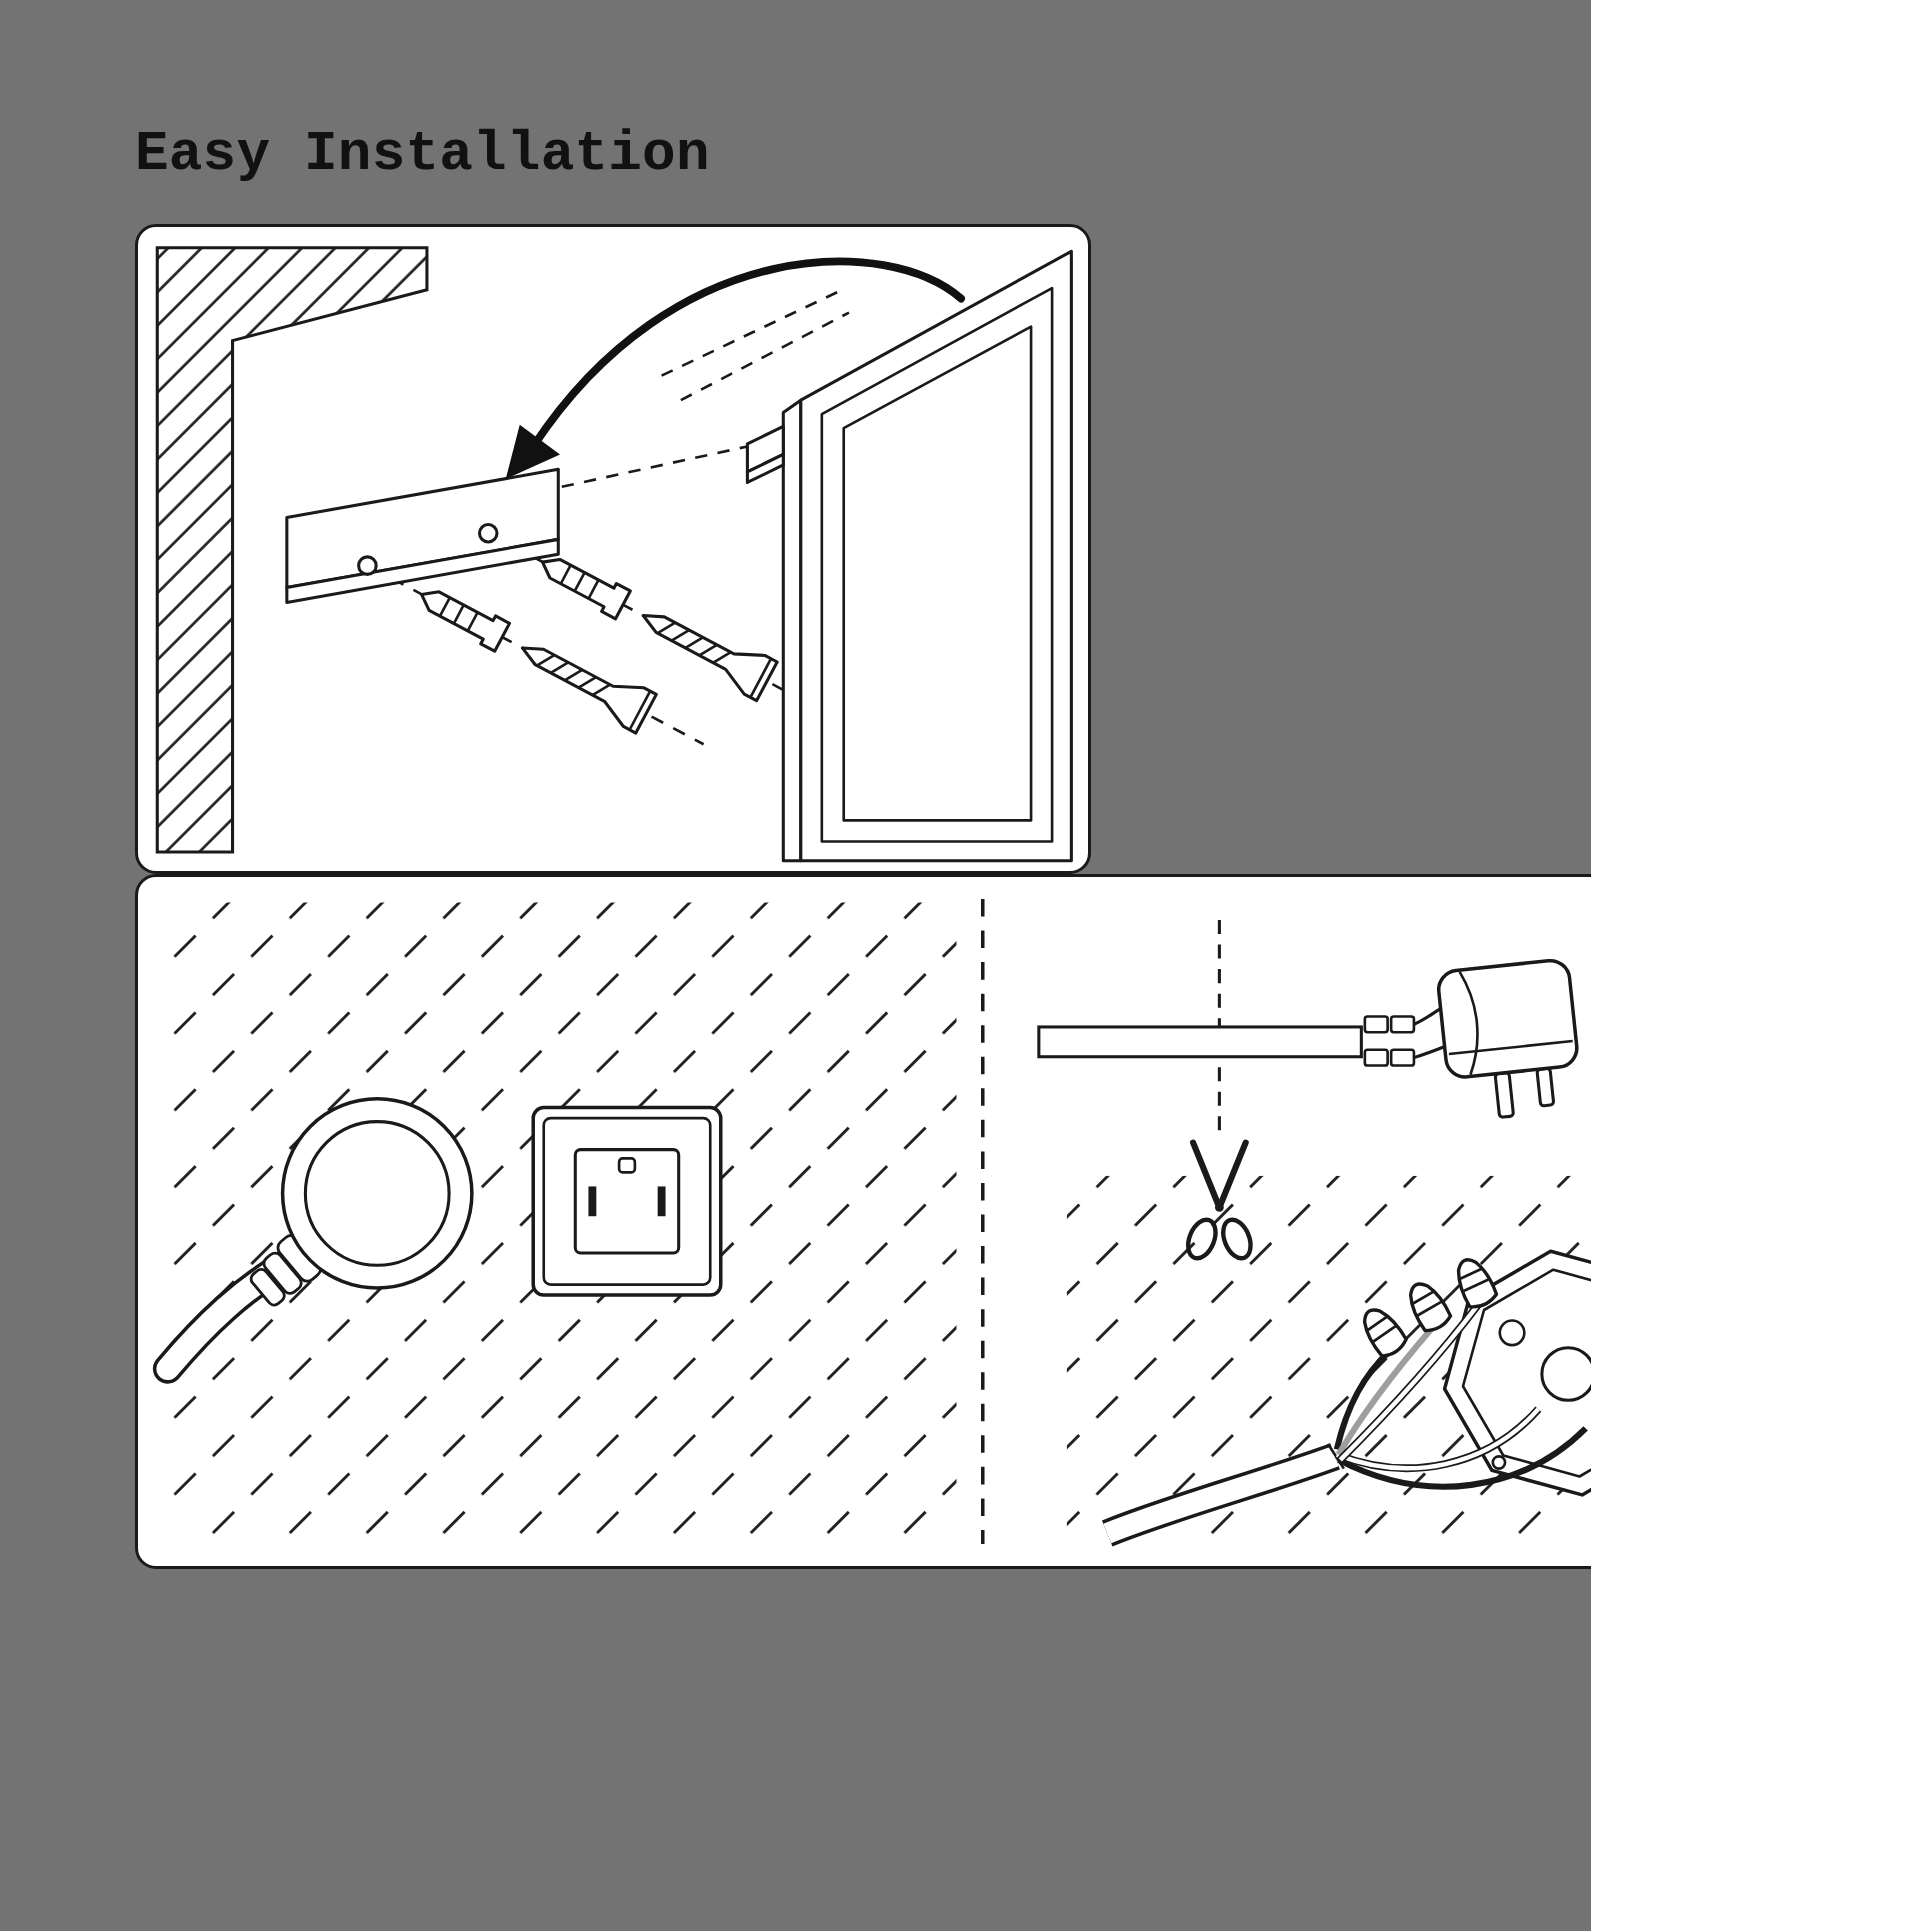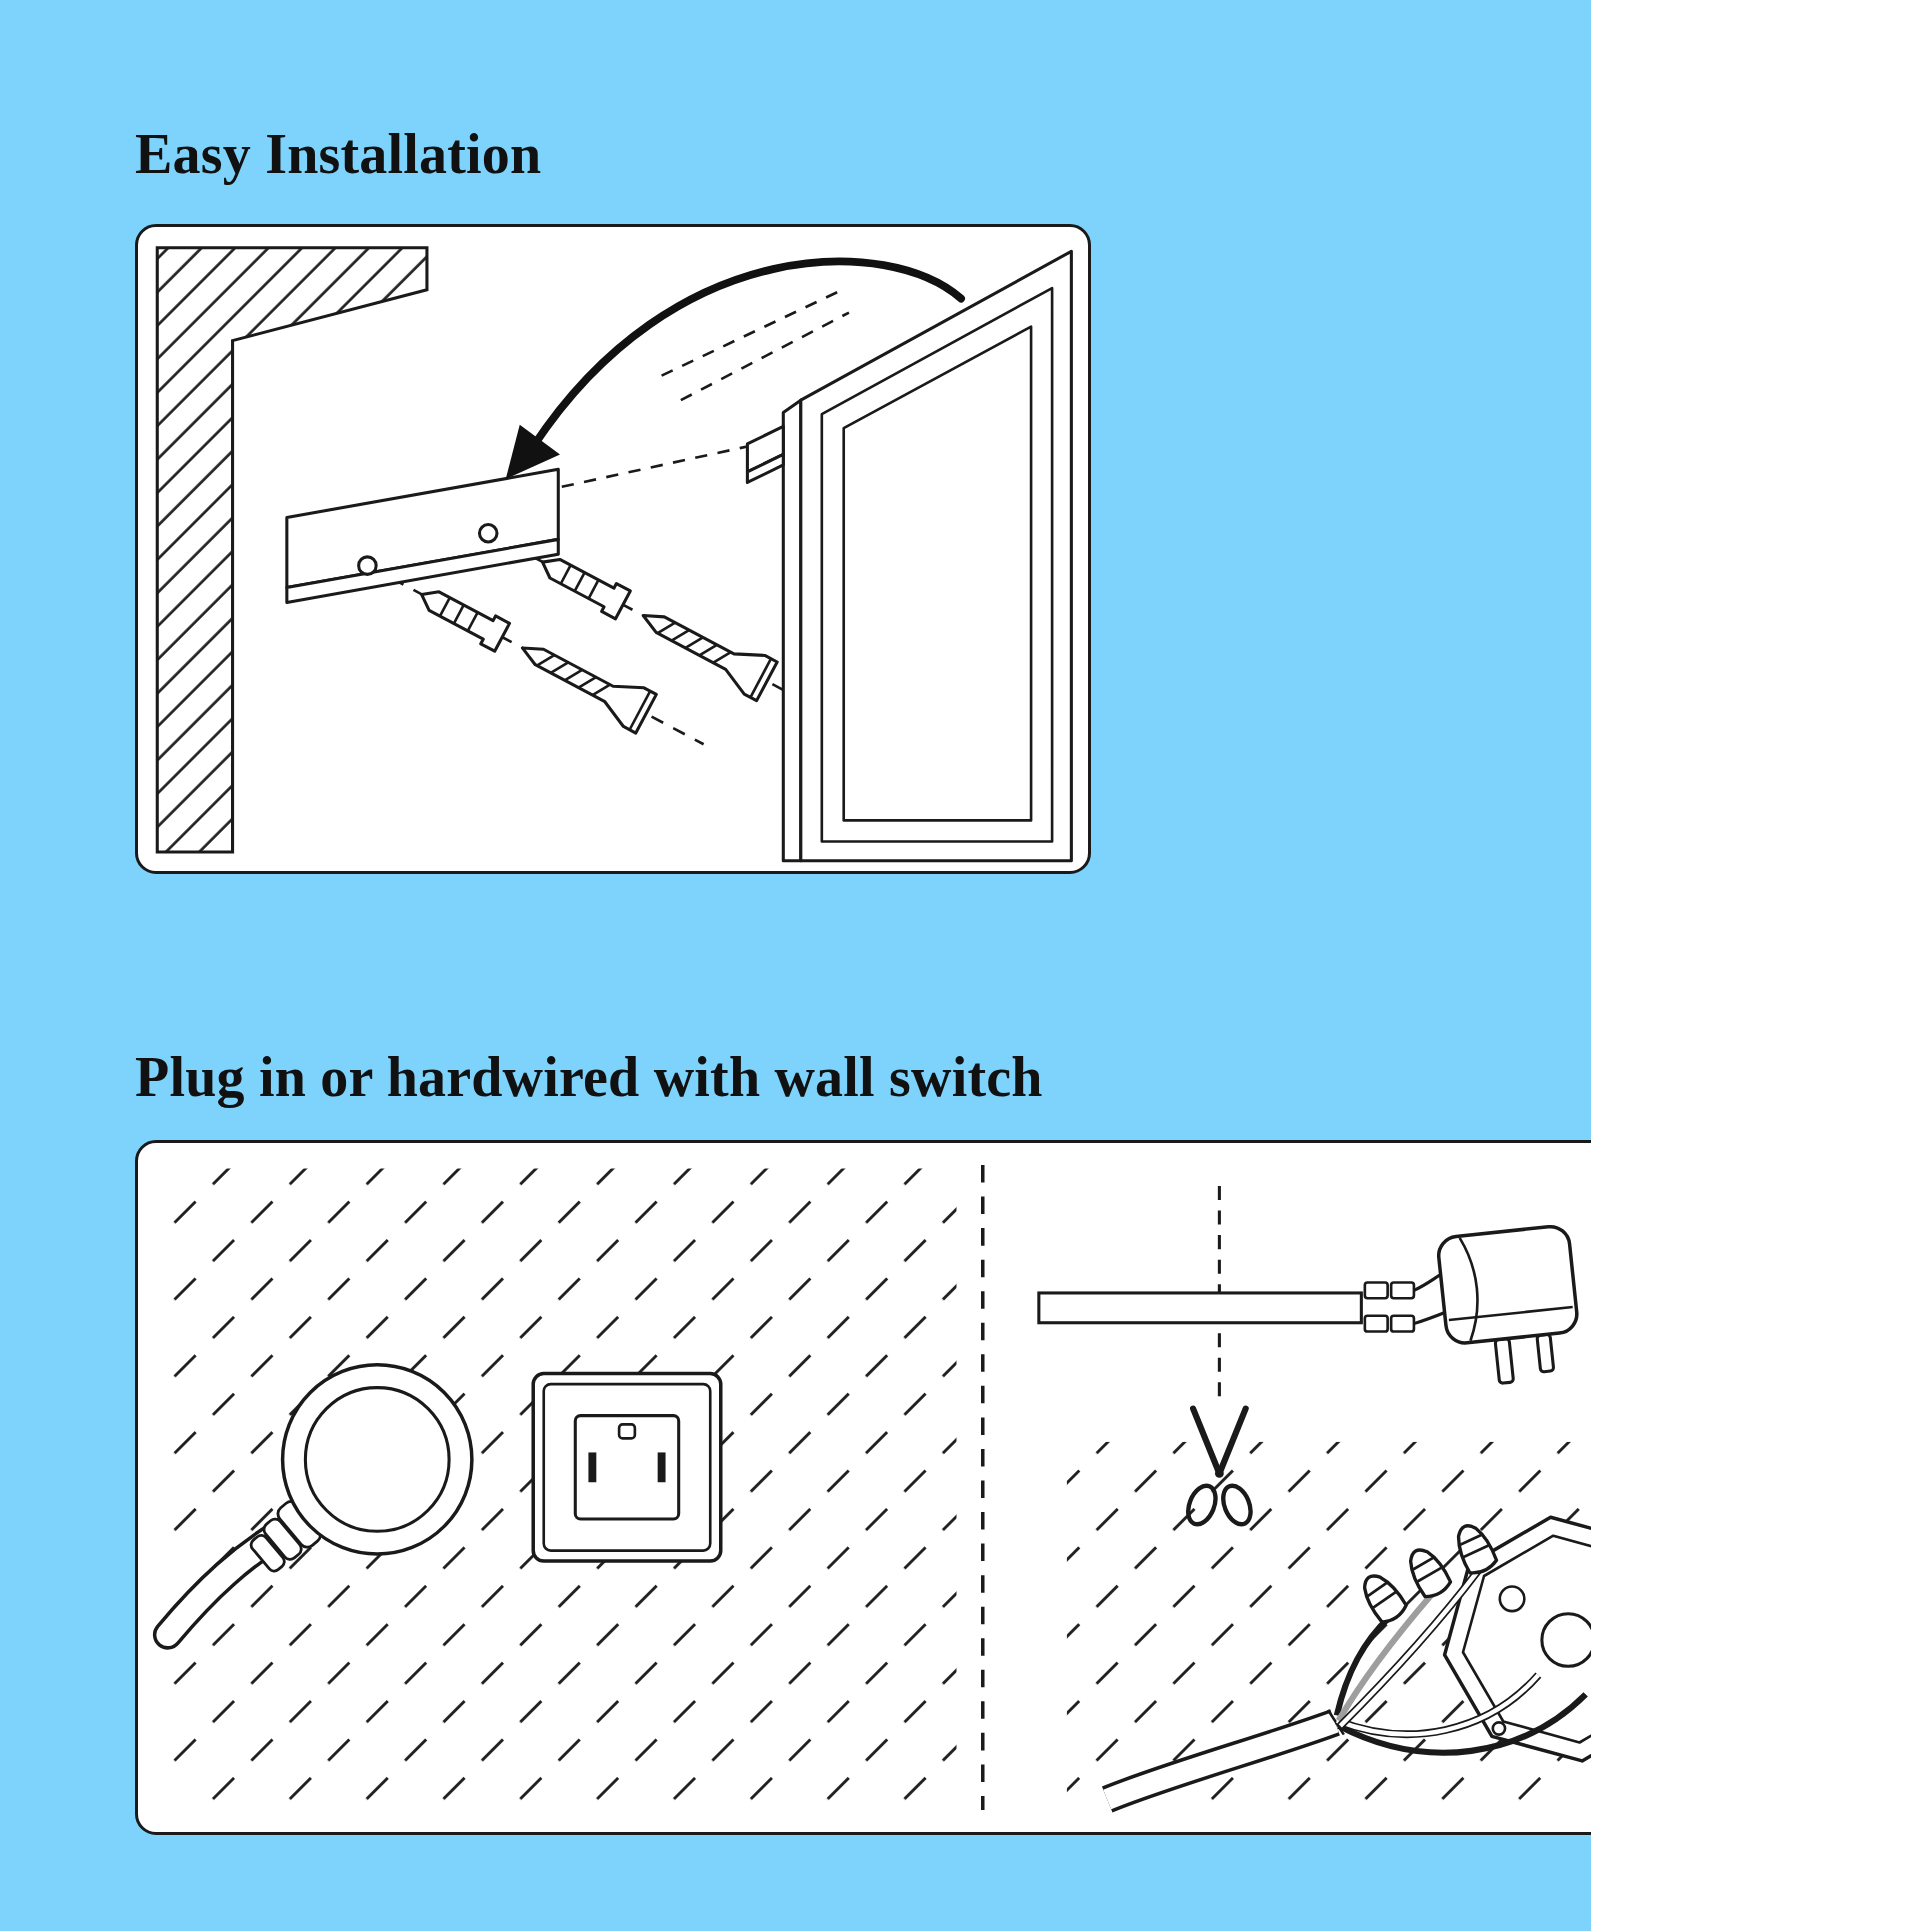--- a/index.html
+++ b/index.html
@@ -1,18 +1,18 @@
 <!DOCTYPE html>
 <html style="font-size:14px"><head>
 <meta charset="utf-8">
 <style>
   html,body{margin:0;padding:0;background:#ffffff;}
   .page{
-    width:1591px;height:1931px;background:#7dd3fc;position:relative;
-    font-family:Liberation Serif, serif;color:#111111;overflow:hidden;
+    width:1591px;height:1931px;background:#737373;position:relative;
+    font-family:Liberation Mono, monospace;color:#111111;overflow:hidden;
   }
   .content{padding:125px 0 0 135px;}
   .section-title{
     margin:0;font-size:56px;line-height:1.05;font-weight:700;color:#111111;
     letter-spacing:0.2px;
   }
   .title-1{margin-bottom:40px;}
   .title-2{margin-top:174px;margin-bottom:33px;}
   .panel{
     box-sizing:border-box;border:3.5px solid #1a1a1a;border-radius:21px;
@@ -85,21 +85,20 @@
           </g>
         </g>
 
         <g>
           <path d="M 940,80 C 858,8 612,6 452,248" fill="none" stroke="#111111" stroke-width="9" stroke-linecap="round"></path>
           <polygon points="420,286 436,224 482,258" fill="#111111"></polygon>
         </g>
       </svg>
     </div>
 
-    <h1 class="section-title title-2">Plug in or hardwired with wall switch</h1>
 
     <div class="panel panel-2">
       <svg viewBox="0 0 1892 784">
         <defs>
           <pattern id="tex45" patternUnits="userSpaceOnUse" width="62" height="62" patternTransform="rotate(45)">
             <line x1="31" y1="-6" x2="31" y2="68" stroke="#1a1a1a" stroke-width="3.2" stroke-dasharray="40 28"></line>
           </pattern>
           <g id="wirenut">
             <path d="M-14,2 Q-16,-20 -9,-34 Q0,-46 9,-34 Q16,-20 14,2 Q0,10 -14,2 Z" fill="#ffffff" stroke="#1a1a1a" stroke-width="3.2" stroke-linejoin="round"></path>
             <line x1="-13" y1="-14" x2="13" y2="-14" stroke="#1a1a1a" stroke-width="2.6"></line>

